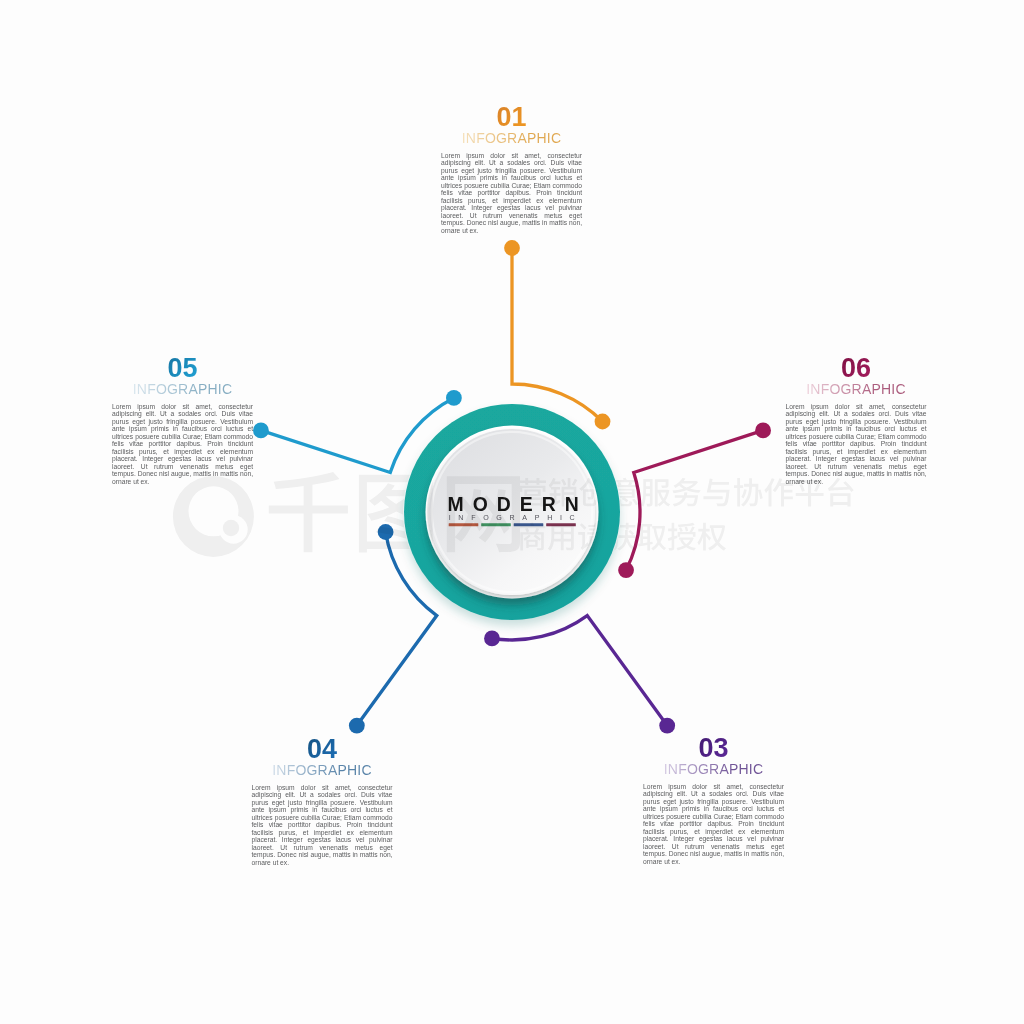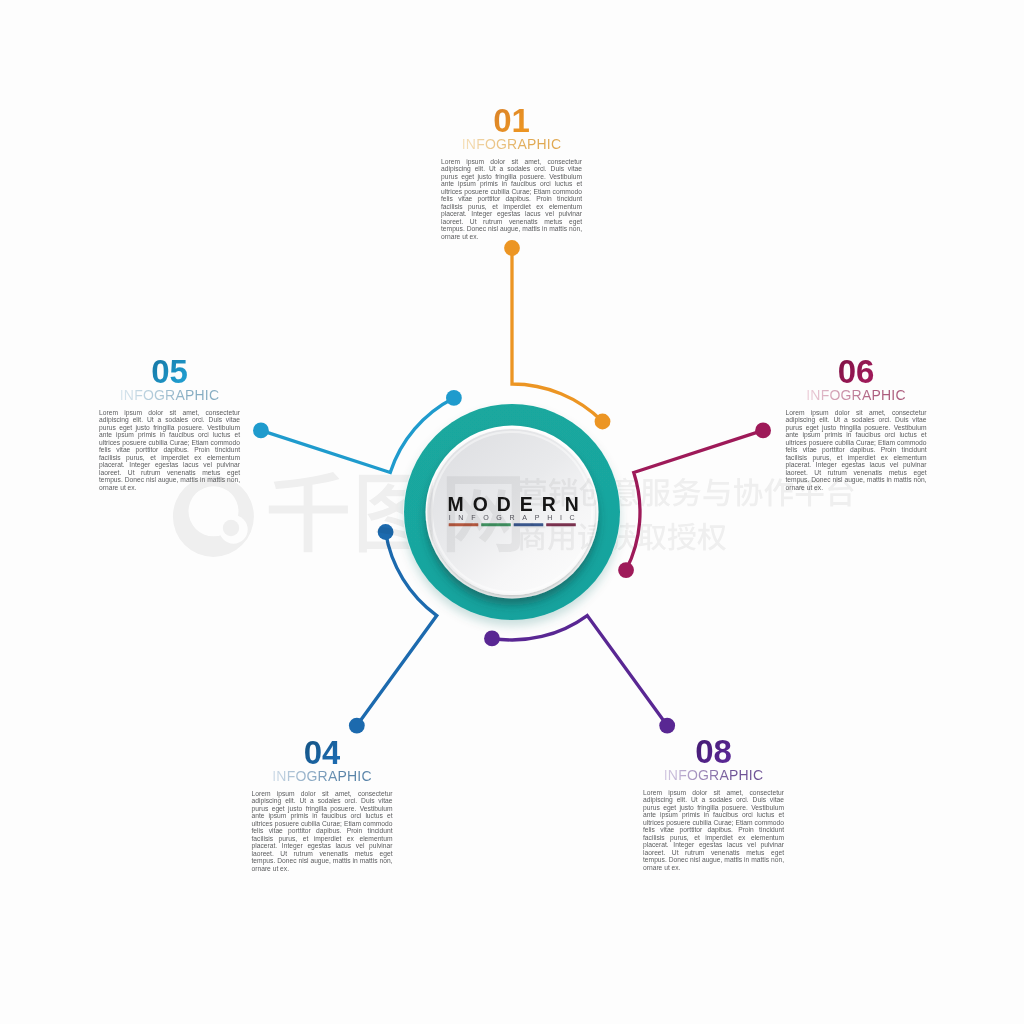--- a/index.html
+++ b/index.html
@@ -1,21 +1,21 @@
 <!DOCTYPE html>
 <html><head>
 <meta charset="utf-8">
 <style>
   html,body{margin:0;padding:0;}
   body{width:1024px;height:1024px;background:#ffffff;font-family:"Liberation Sans",sans-serif;overflow:hidden;}
   #stage{position:relative;width:1024px;height:1024px;background:#fdfdfd;}
   svg.layer{position:absolute;left:0;top:0;width:1024px;height:1024px;}
   svg.wmlayer{mix-blend-mode:multiply;}
   .block{position:absolute;width:141px;}
-  .num{font-weight:bold;font-size:33px;letter-spacing:0px;text-align:center;line-height:1;margin-top:-1.2px;}
+  .num{font-weight:bold;font-size:27px;letter-spacing:0px;text-align:center;line-height:1;margin-top:-1.2px;}
   .num span{display:inline-block;transform:scaleX(1);transform-origin:center;}
   .sub{font-size:14px;letter-spacing:0.2px;text-align:center;line-height:1;margin-top:0.2px;}
   .bodytxt{font-size:6.7px;line-height:7.46px;text-align:justify;color:#5b5c5e;margin-top:7px;
            font-family:"Liberation Sans",sans-serif;}
 </style>
 </head>
 <body>
 
 <div id="stage">
 
@@ -78,30 +78,30 @@
         <div class="num"><span style="background:linear-gradient(135deg, #d8812a 0%, #ec9523 78%);-webkit-background-clip:text;background-clip:text;color:transparent;">01</span></div>
         <div class="sub"><span style="background:linear-gradient(90deg, #f5e0bb 0%, #e0a851 70%, #e0a851 100%);-webkit-background-clip:text;background-clip:text;color:transparent;">INFOGRAPHIC</span></div>
         <div class="bodytxt">Lorem ipsum dolor sit amet, consectetur adipiscing elit. Ut a sodales orci. Duis vitae purus eget justo fringilla posuere. Vestibulum ante ipsum primis in faucibus orci luctus et ultrices posuere cubilia Curae; Etiam commodo felis vitae porttitor dapibus. Proin tincidunt facilisis purus, et imperdiet ex elementum placerat. Integer egestas lacus vel pulvinar laoreet. Ut rutrum venenatis metus eget tempus. Donec nisl augue, mattis in mattis non, ornare ut ex.</div>
       </div>
       <div class="block" style="left: 785.5px; top: 356px;">
         <div class="num"><span style="background:linear-gradient(135deg, #7d1143 0%, #9e1a59 78%);-webkit-background-clip:text;background-clip:text;color:transparent;">06</span></div>
         <div class="sub"><span style="background:linear-gradient(90deg, #eed2dc 0%, #ab5b7c 70%, #ab5b7c 100%);-webkit-background-clip:text;background-clip:text;color:transparent;">INFOGRAPHIC</span></div>
         <div class="bodytxt">Lorem ipsum dolor sit amet, consectetur adipiscing elit. Ut a sodales orci. Duis vitae purus eget justo fringilla posuere. Vestibulum ante ipsum primis in faucibus orci luctus et ultrices posuere cubilia Curae; Etiam commodo felis vitae porttitor dapibus. Proin tincidunt facilisis purus, et imperdiet ex elementum placerat. Integer egestas lacus vel pulvinar laoreet. Ut rutrum venenatis metus eget tempus. Donec nisl augue, mattis in mattis non, ornare ut ex.</div>
       </div>
       <div class="block" style="left: 643px; top: 736px;">
-        <div class="num"><span style="background:linear-gradient(135deg, #41196e 0%, #592793 78%);-webkit-background-clip:text;background-clip:text;color:transparent;">08</span></div>
+        <div class="num"><span style="background:linear-gradient(135deg, #41196e 0%, #592793 78%);-webkit-background-clip:text;background-clip:text;color:transparent;">03</span></div>
         <div class="sub"><span style="background:linear-gradient(90deg, #d5cbe3 0%, #6f5396 70%, #6f5396 100%);-webkit-background-clip:text;background-clip:text;color:transparent;">INFOGRAPHIC</span></div>
         <div class="bodytxt">Lorem ipsum dolor sit amet, consectetur adipiscing elit. Ut a sodales orci. Duis vitae purus eget justo fringilla posuere. Vestibulum ante ipsum primis in faucibus orci luctus et ultrices posuere cubilia Curae; Etiam commodo felis vitae porttitor dapibus. Proin tincidunt facilisis purus, et imperdiet ex elementum placerat. Integer egestas lacus vel pulvinar laoreet. Ut rutrum venenatis metus eget tempus. Donec nisl augue, mattis in mattis non, ornare ut ex.</div>
       </div>
       <div class="block" style="left: 251.5px; top: 737px;">
         <div class="num"><span style="background:linear-gradient(135deg, #14517f 0%, #1c6aae 78%);-webkit-background-clip:text;background-clip:text;color:transparent;text-align:right;">04</span></div>
         <div class="sub"><span style="background:linear-gradient(90deg, #cfdce8 0%, #5883a8 70%, #5883a8 100%);-webkit-background-clip:text;background-clip:text;color:transparent;">INFOGRAPHIC</span></div>
         <div class="bodytxt">Lorem ipsum dolor sit amet, consectetur adipiscing elit. Ut a sodales orci. Duis vitae purus eget justo fringilla posuere. Vestibulum ante ipsum primis in faucibus orci luctus et ultrices posuere cubilia Curae; Etiam commodo felis vitae porttitor dapibus. Proin tincidunt facilisis purus, et imperdiet ex elementum placerat. Integer egestas lacus vel pulvinar laoreet. Ut rutrum venenatis metus eget tempus. Donec nisl augue, mattis in mattis non, ornare ut ex.</div>
       </div>
-      <div class="block" style="left: 99px; top: 356px;">
+      <div class="block" style="left: 112px; top: 356px;">
         <div class="num"><span style="background:linear-gradient(135deg, #1673a0 0%, #1f9bcd 78%);-webkit-background-clip:text;background-clip:text;color:transparent;">05</span></div>
         <div class="sub"><span style="background:linear-gradient(90deg, #d9e6ee 0%, #86adc2 70%, #86adc2 100%);-webkit-background-clip:text;background-clip:text;color:transparent;">INFOGRAPHIC</span></div>
         <div class="bodytxt">Lorem ipsum dolor sit amet, consectetur adipiscing elit. Ut a sodales orci. Duis vitae purus eget justo fringilla posuere. Vestibulum ante ipsum primis in faucibus orci luctus et ultrices posuere cubilia Curae; Etiam commodo felis vitae porttitor dapibus. Proin tincidunt facilisis purus, et imperdiet ex elementum placerat. Integer egestas lacus vel pulvinar laoreet. Ut rutrum venenatis metus eget tempus. Donec nisl augue, mattis in mattis non, ornare ut ex.</div>
       </div>
     </div>
 
   <svg class="layer wmlayer" viewBox="0 0 1024 1024">
     <defs>
       <mask id="wmMask" maskUnits="userSpaceOnUse" x="0" y="0" width="1024" height="1024">
         <rect x="0" y="0" width="1024" height="1024" fill="#ffffff"></rect>

